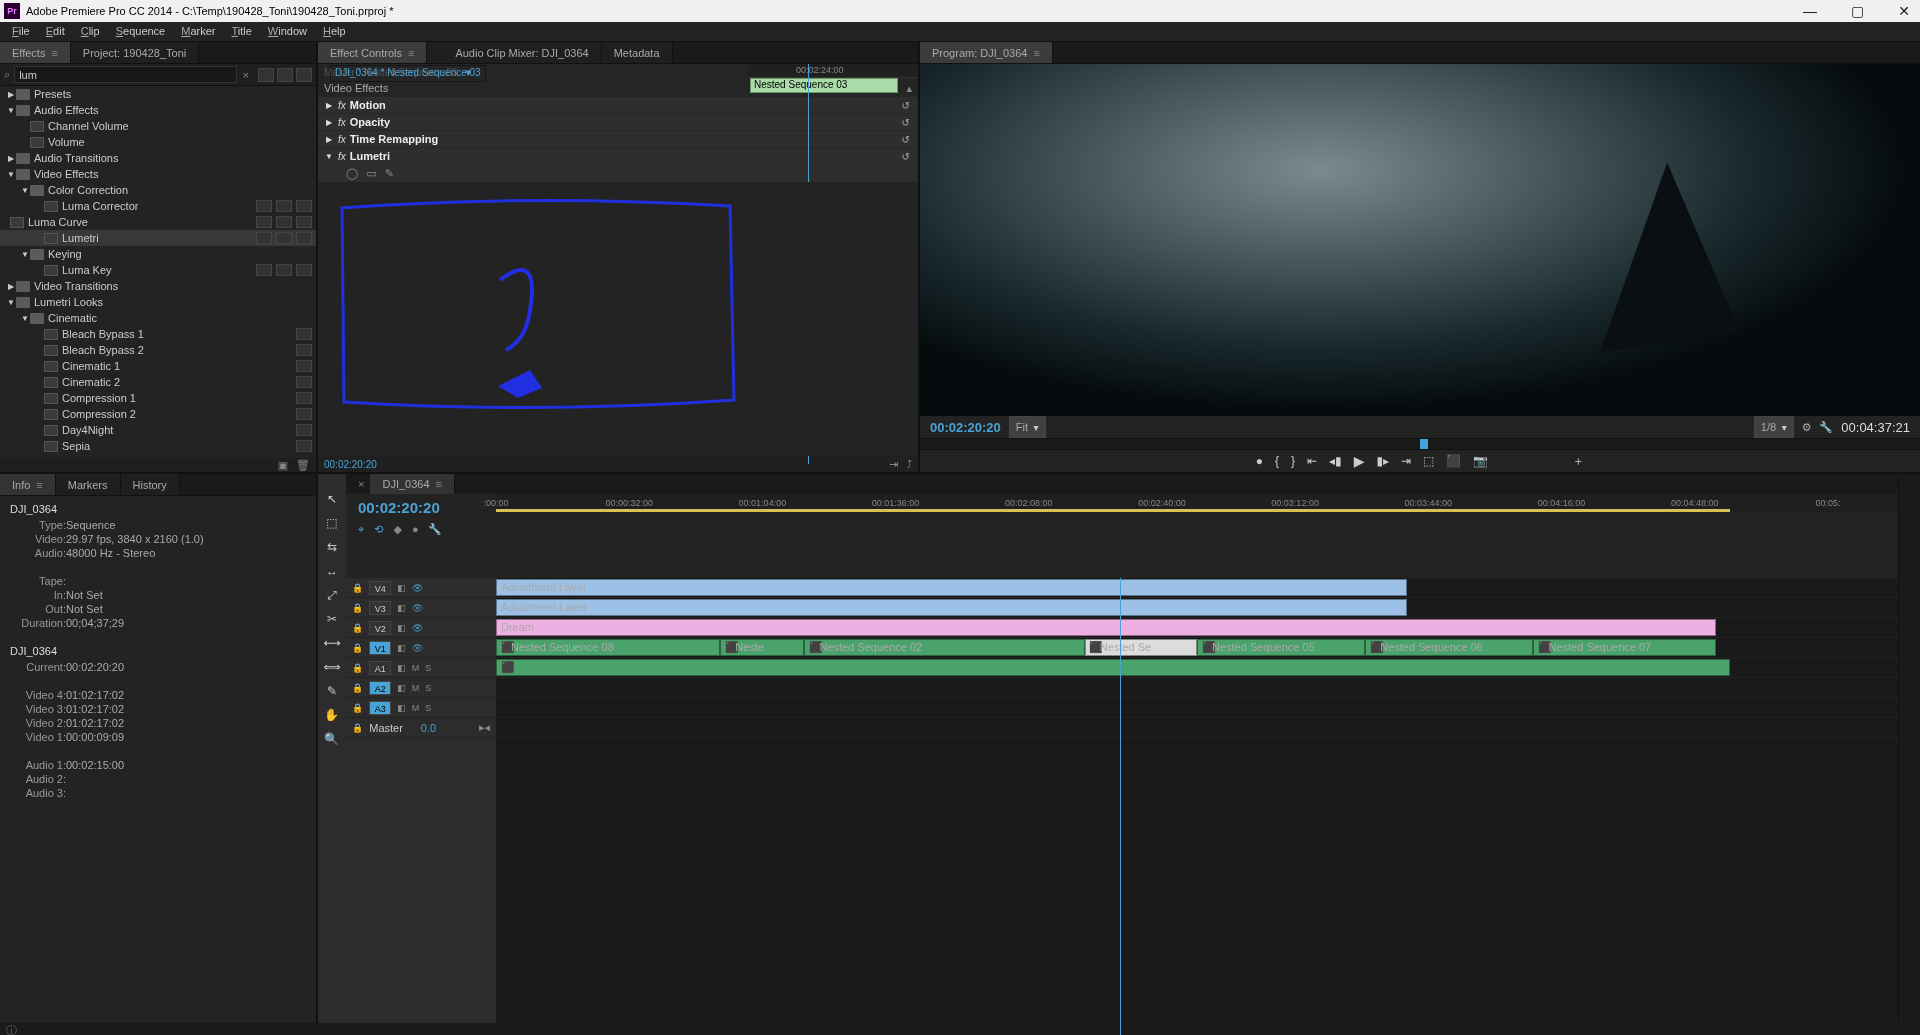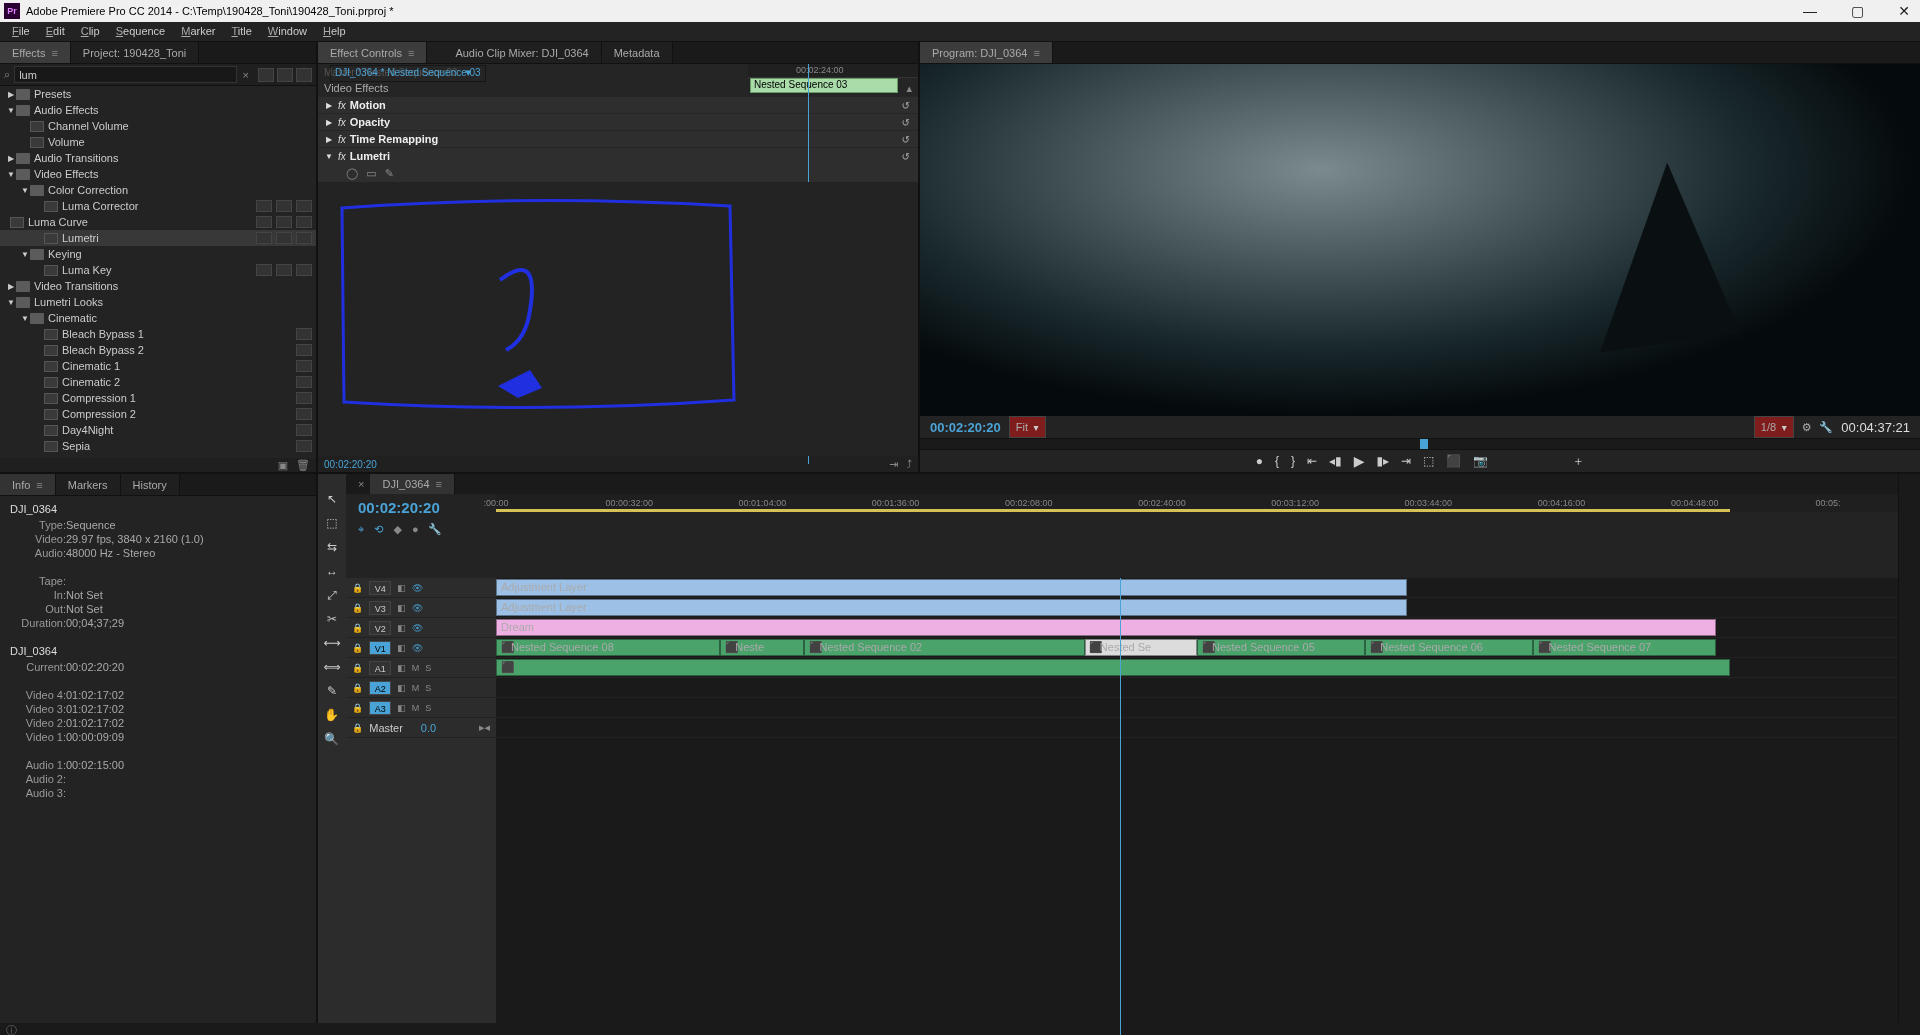--- a/index.html
+++ b/index.html
@@ -63,21 +63,21 @@
 .ec-nested { position: absolute; top: 14px; right: 20px; width: 148px; height: 15px; background: #a9dca9; border: 1px solid #6a9a6a; color: #000; font-size: 10px; padding: 0 3px; }
 .ec-playhead { position: absolute; top: 0; bottom: 0; left: 62px; width: 1px; background: #4aa3d6; }
 
 
 .prog-video { flex: 1; background: #000; position: relative; overflow: hidden; }
 .prog-video .fog { position:absolute; inset:0; background: radial-gradient(ellipse at 40% 30%, #7a8a8e 0%, #4a5a5e 25%, #1a2a2e 50%, #050a0c 70%); }
 .prog-video .mtn  { position:absolute; right:18%; top:28%; width:140px;height:200px;background:#0a1012;clip-path:polygon(48% 0,100% 85%,0 95%);}
 .prog-controls { height: 56px; background: #232323; }
 .prog-bar1 { height: 22px; display: flex; align-items: center; padding: 0 10px; gap: 8px; }
 .prog-tc { color: #4aa3d6; font-size: 13px; font-weight: bold; }
-.prog-bar1 .sel { background: #7f1d1d; color: #ccc; padding: 4px 6px; border: 1px solid #444; font-size: 10px; }
+.prog-bar1 .sel { background: #404040; color: #ccc; padding: 4px 6px; border: 1px solid #444; font-size: 10px; }
 .prog-bar2 { height: 12px; background: #1a1a1a; border-top: 1px solid #111; border-bottom: 1px solid #111; position: relative; }
 .prog-bar2 .ph { position:absolute; top:0; left:50%; width:8px;height:10px;background:#4aa3d6;}
 .prog-bar3 { height: 22px; display: flex; justify-content: center; align-items: center; gap: 12px; }
 .prog-bar3 .btn { color: #ccc; font-size: 12px; }
 .prog-bar3 .btn.play { font-size: 14px; }
 
 
 .info-col { grid-column: 1; grid-row: 2; }
 .info-body { padding: 6px 10px; font-size: 11px; color: #bbb; line-height: 14px; }
 .info-body .k { color: #999; display: inline-block; width: 56px; text-align: right; margin-right: 0; }

